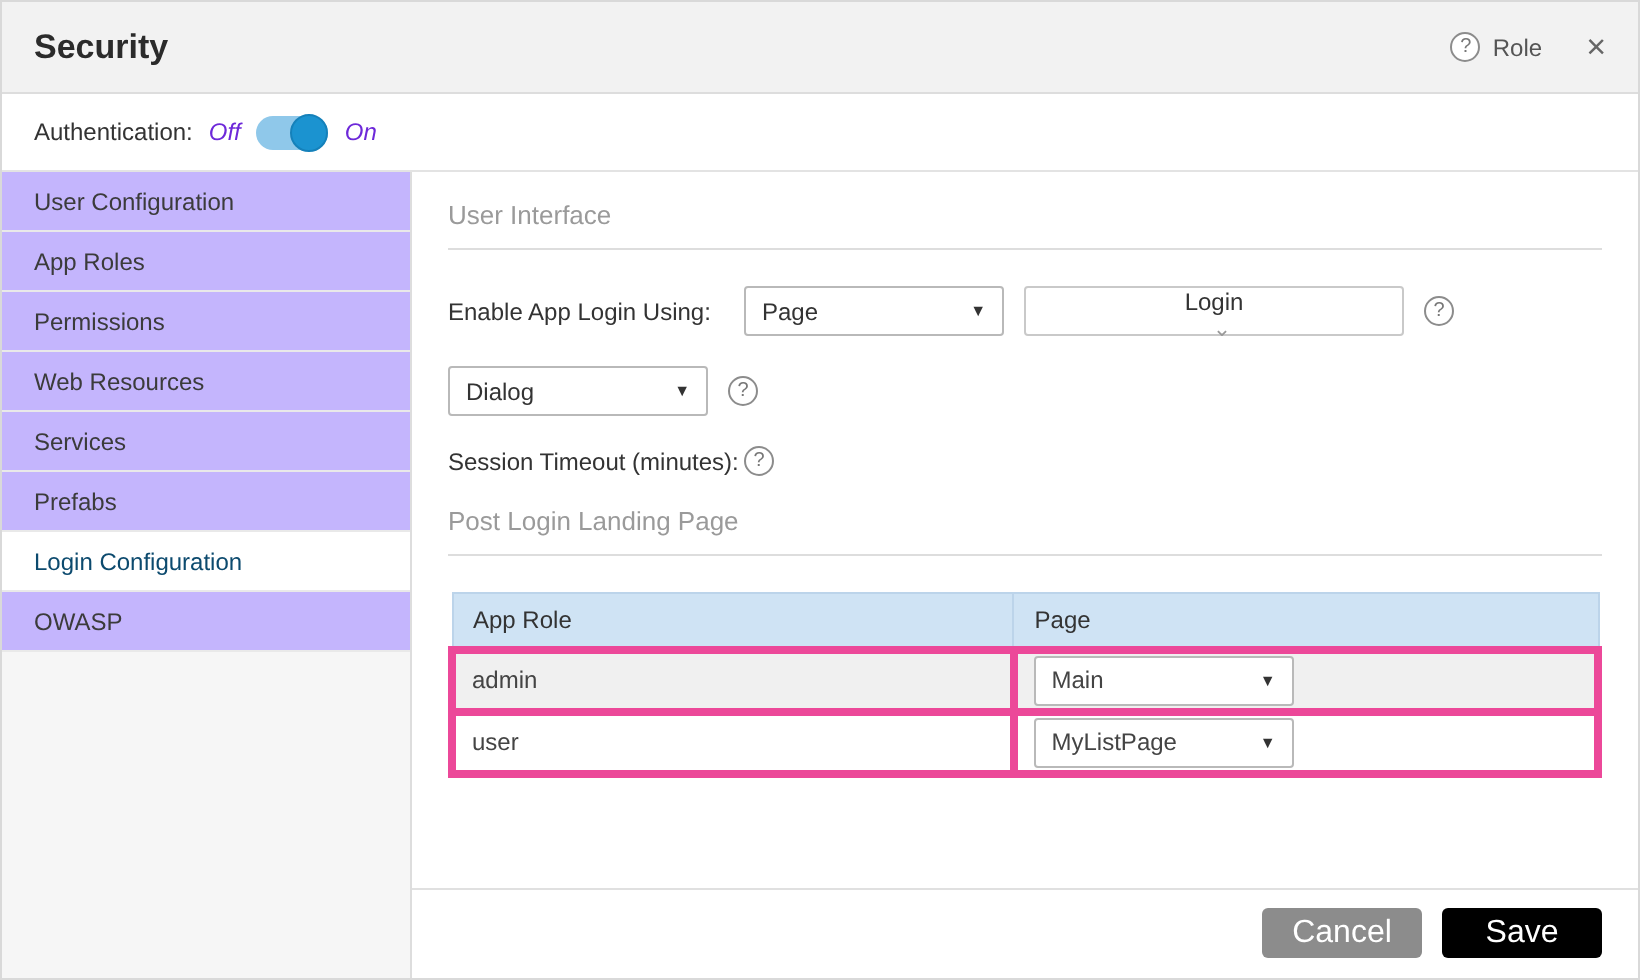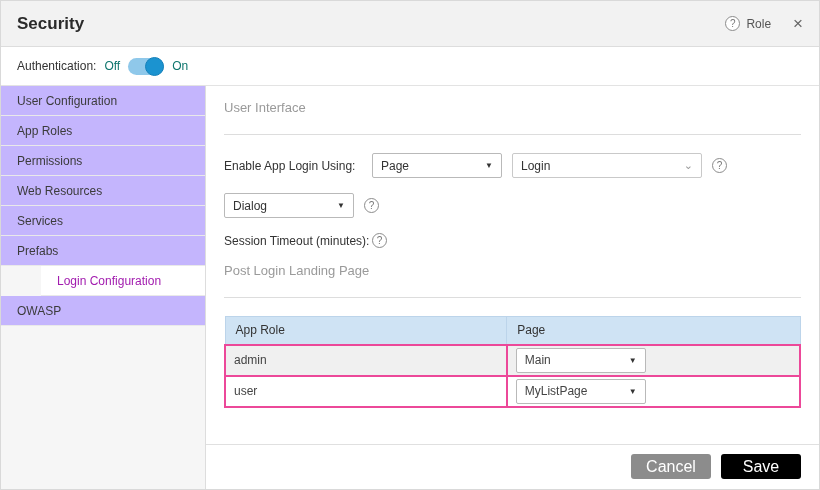--- a/index.html
+++ b/index.html
@@ -28,21 +28,21 @@
     background: #fff;
   }
   .header .close { font-size: 17px; color: #666; cursor: pointer; line-height: 1; }
 
   
   .auth-row {
     height: 39px; border-bottom: 1px solid #e3e3e3; background: #fff;
     display: flex; align-items: center; padding: 0 16px; gap: 8px; flex: 0 0 auto;
   }
   .auth-row .auth-label { color: #333; }
-  .auth-row .state-label { color: #0f766e; }
+  .auth-row .state-label { color: #6d28d9; font-style: italic; }
   .toggle {
     width: 36px; height: 17px; border-radius: 9px; background: #8fc8ea;
     position: relative; cursor: pointer;
   }
   .toggle .knob {
     position: absolute; top: -1px; right: 0; width: 19px; height: 19px;
     border-radius: 50%; background: #1b93d0; border: 1px solid #1581ba;
   }
 
   
@@ -50,64 +50,64 @@
 
   
   .sidebar {
     width: 205px; flex: 0 0 205px; background: #f6f6f6;
     border-right: 1px solid #ddd; overflow: hidden;
   }
   .side-item {
     height: 30px; display: flex; align-items: center; padding: 0 16px;
     border-bottom: 1px solid #e9e9e9; color: #3b3b3b; cursor: pointer; background: #c4b5fd;
   }
-  .side-item.active { background: #ffffff; color: #a21caf; margin-left: 40px; }
+  .side-item.active { background: #ffffff; color: #0c4a6e; }
 
   
   .main { flex: 1; display: flex; flex-direction: column; background: #fff; min-width: 0; }
   .content { flex: 1; padding: 14px 18px 0 18px; overflow: hidden; }
 
   .section-title {
     font-size: 13px; font-weight: normal; color: #9a9a9a;
-    padding-bottom: 19px; border-bottom: 1px solid #ddd; margin-bottom: 18px;
+    padding-bottom: 9px; border-bottom: 1px solid #ddd; margin-bottom: 18px;
   }
 
   .form-row { display: flex; align-items: center; margin-bottom: 15px; }
   .form-label { width: 148px; flex: 0 0 148px; color: #333; }
   .controls { display: flex; align-items: center; gap: 10px; }
 
   .select-box {
     height: 25px; background: #fff; border: 1px solid #b9b9b9; border-radius: 2px;
     display: flex; align-items: center; justify-content: space-between;
     padding: 0 8px; cursor: pointer;
   }
   .select-box .caret { font-size: 8px; color: #333; margin-left: 8px; }
   .w130 { width: 130px; }
   .w190 { width: 190px; }
-  .select-box.light { border-color: #c9c9c9; }
+  .select-box.light { border-color: #c9c9c9; flex-direction: column; }
   .select-box.light .caret { color: #999; font-size: 11px; }
 
   .num-input {
     width: 130px; height: 25px; border: 1px solid #62a9dd; border-radius: 2px;
     display: flex; align-items: center; justify-content: space-between; padding: 0 6px 0 8px;
     background: #fff;
   }
   .num-input input {
     border: none; outline: none; width: 90px; font-family: "Liberation Sans", sans-serif;
     font-size: 12px; color: #333; background: transparent;
   }
   .spinner { display: flex; flex-direction: column; line-height: 5px; font-size: 7px; color: #444; cursor: pointer; }
 
   
   .role-table { width: 100%; border-collapse: collapse; margin-top: 2px; }
   .role-table th {
     background: #cfe3f4; border: 1px solid #bcd4ea; text-align: left;
     font-weight: normal; color: #333; height: 28px; padding: 0 10px;
   }
-  .role-table td { border: 2px solid #ec4899; height: 31px; padding: 0 8px; color: #444; }
+  .role-table td { border: 4px solid #ec4899; height: 31px; padding: 0 8px; color: #444; }
   .role-table tr.odd td { background: #f0f0f0; }
   .role-table th:first-child, .role-table td:first-child { width: 49%; }
 
   
   .footer {
     flex: 0 0 auto; border-top: 1px solid #e0e0e0; padding: 9px 18px 0 18px;
     display: flex; justify-content: flex-end; gap: 10px; height: 45px;
   }
   .btn {
     min-width: 80px; height: 25px; border: none; border-radius: 3px;

